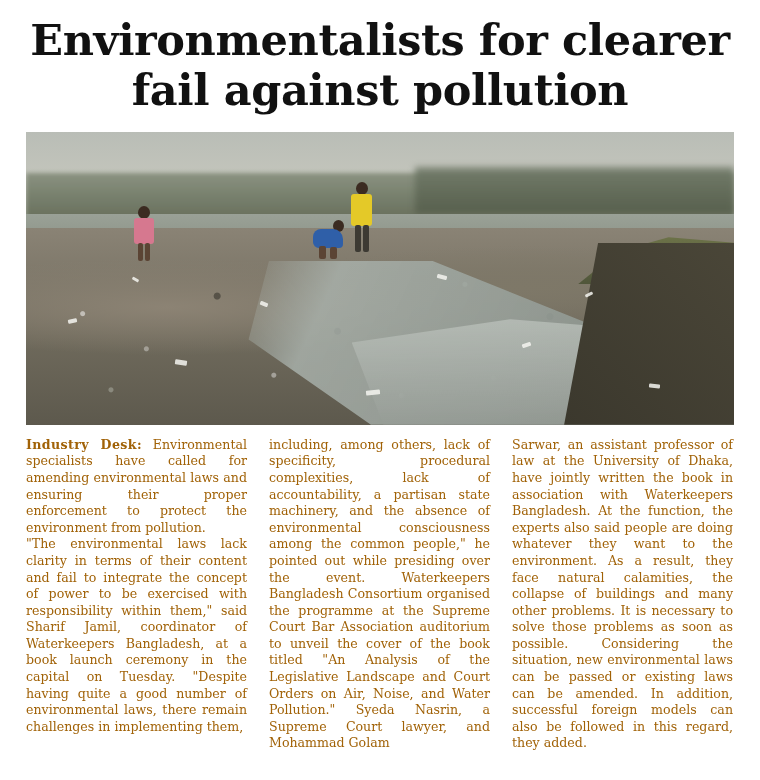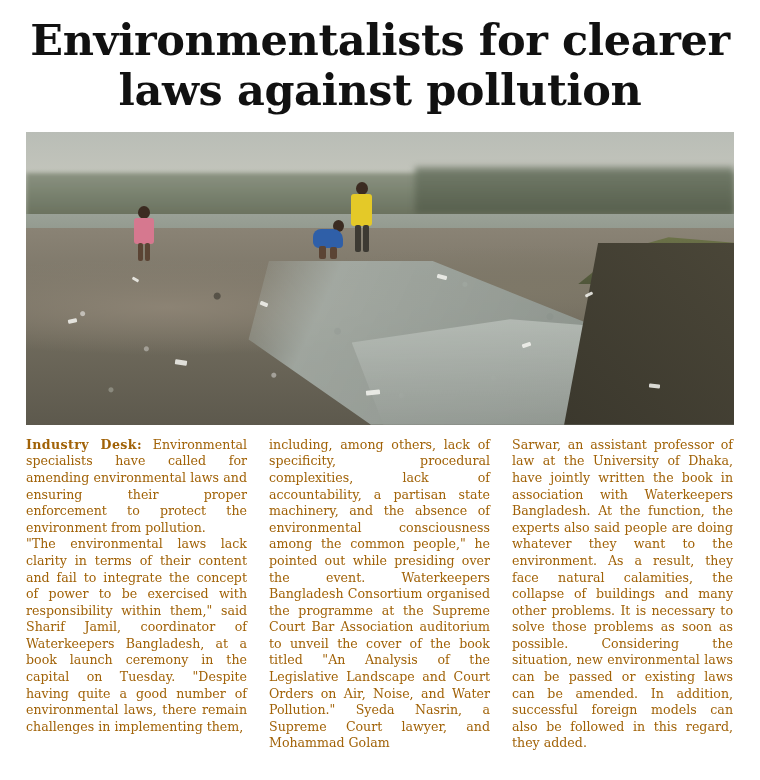--- a/index.html
+++ b/index.html
@@ -203,21 +203,21 @@
     letter-spacing: 0.4px;
   }
 </style>
 </head>
 <body>
 
 <div class="page">
 
   <h1 class="headline">
     <span class="line">Environmentalists for clearer</span>
-    <span class="line">laws against pollution</span>
+    <span class="line">fail against pollution</span>
   </h1>
 
   <div class="photo-wrap">
     <div class="photo">
       <div class="sky"></div>
       <div class="treeline"></div>
       <div class="treeline2"></div>
       <div class="water-far"></div>
       <div class="bank"></div>
       <div class="mud-speckle"></div>

